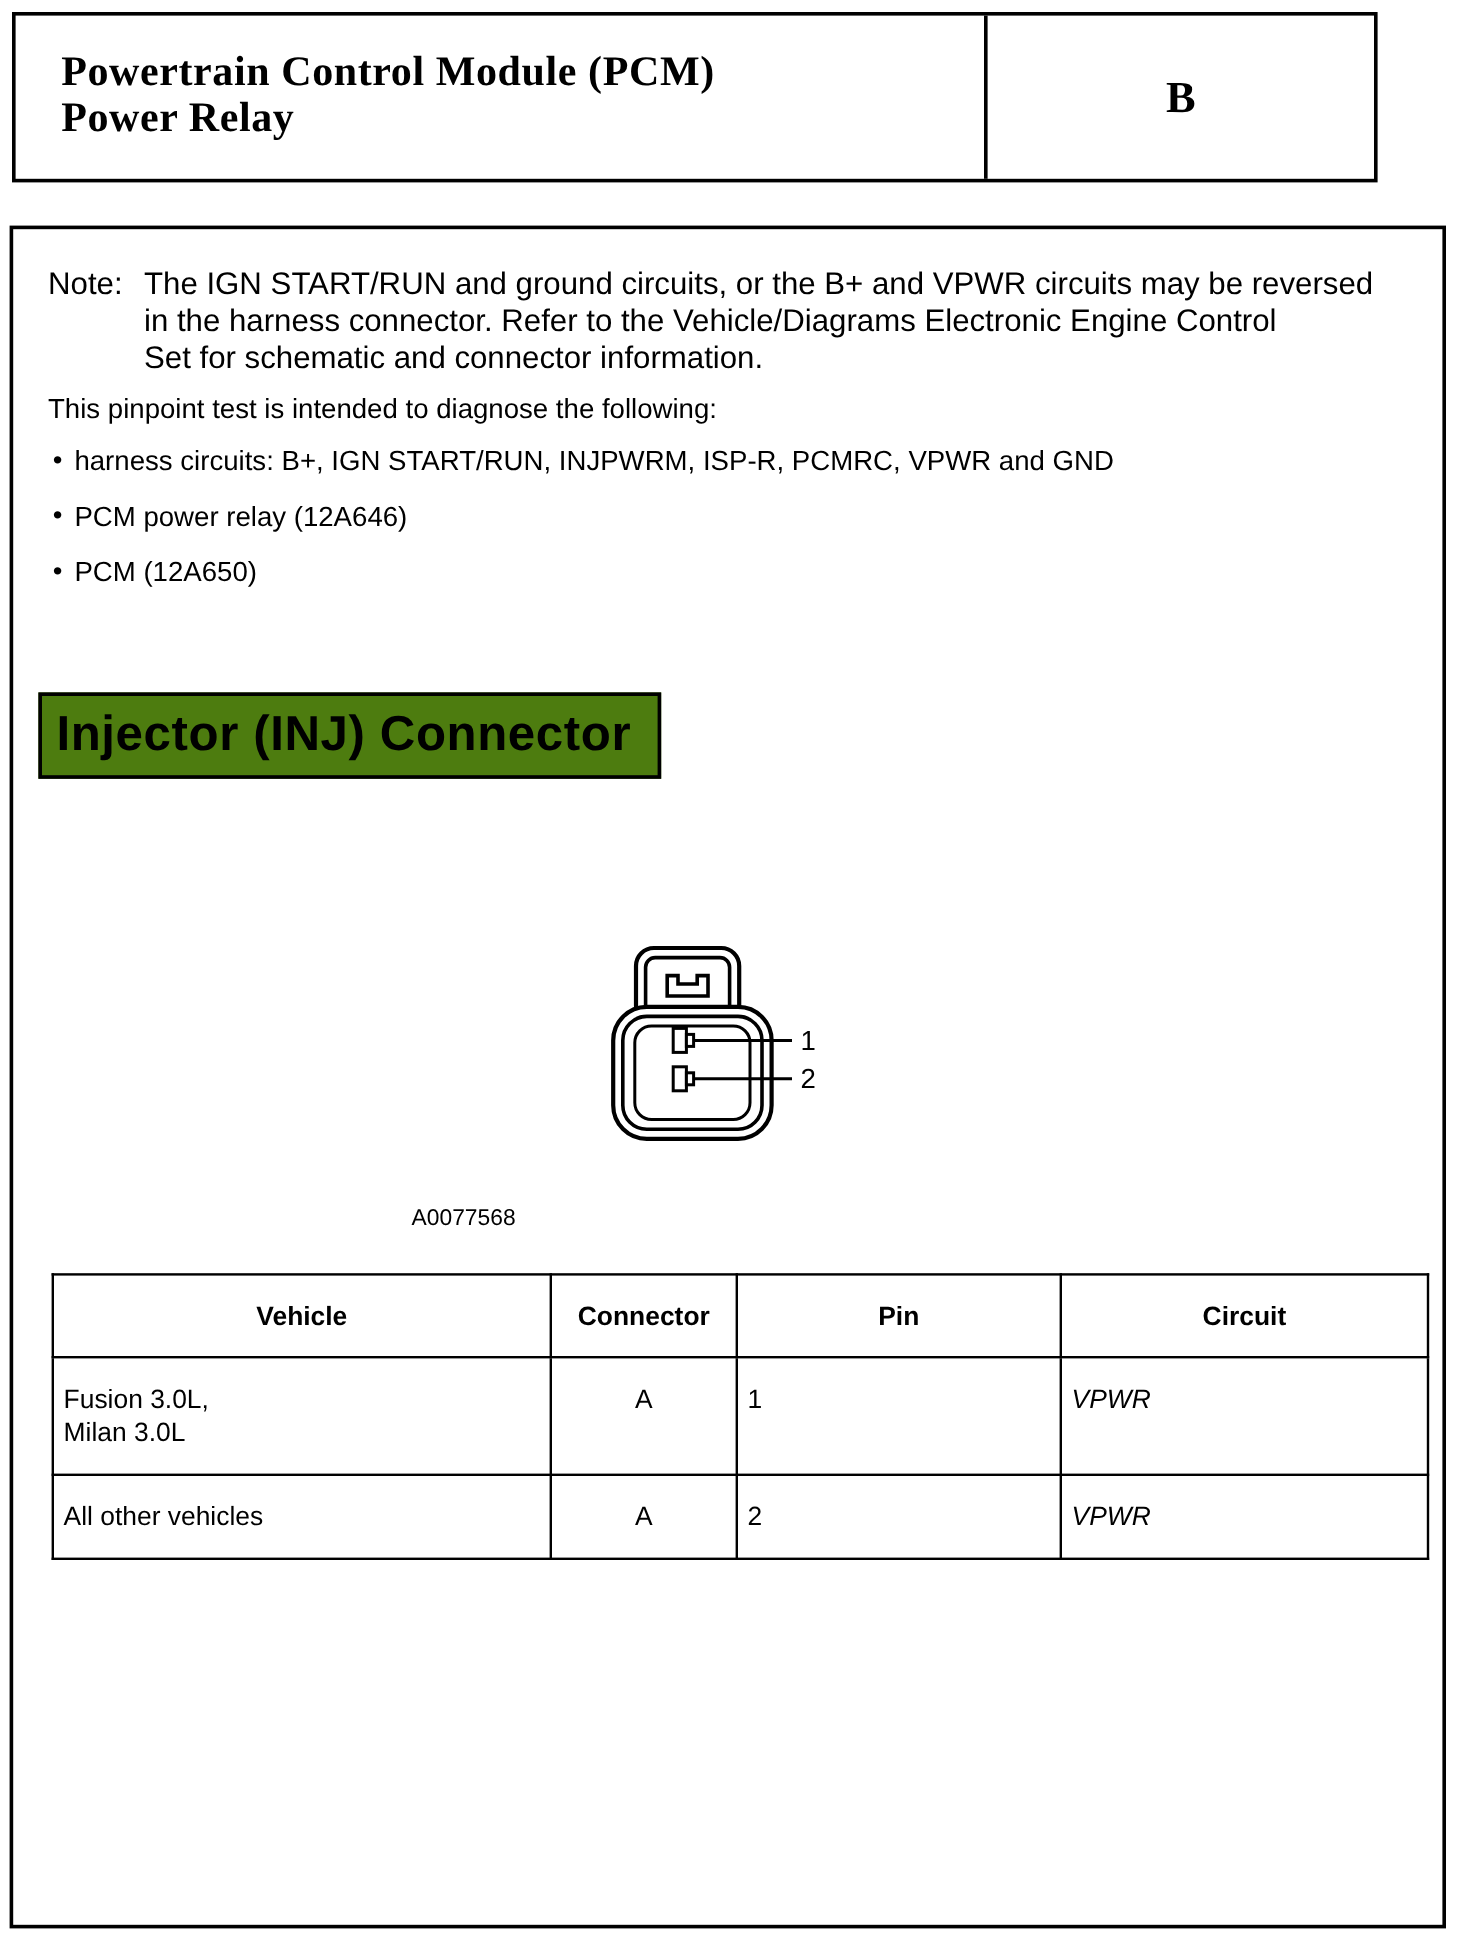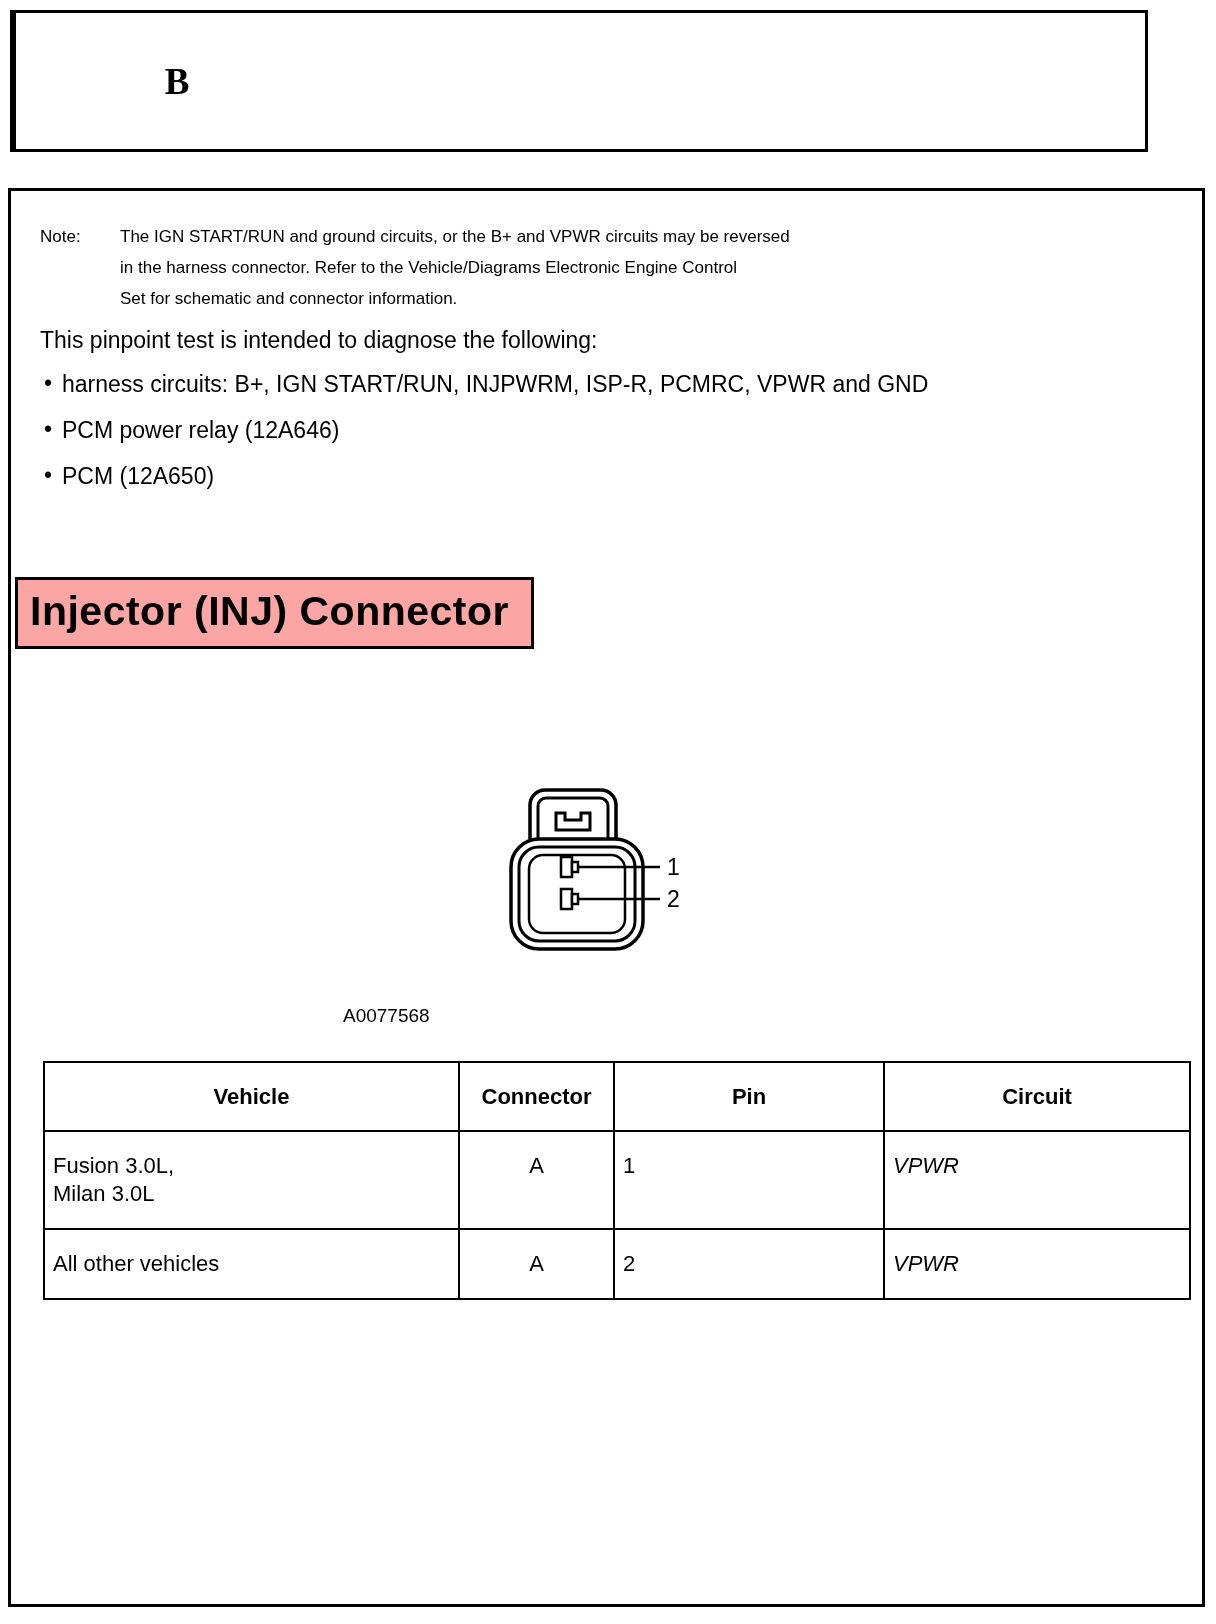--- a/index.html
+++ b/index.html
@@ -46,21 +46,21 @@
     left: 8px; top: 188px;
     width: 1191px; height: 1413px;
     border: 3px solid #000;
     background: #fff;
   }
   .note-row {
     position: absolute;
     left: 29px; top: 30px;
     width: 1122px;
     display: flex;
-    font-size: 17px;
+    font-size: 26px;
     line-height: 31px;
   }
   .note-label { flex: 0 0 80px; }
   .note-text { white-space: pre-line; }
   .intro {
     position: absolute;
     left: 29px; top: 136px;
     font-size: 23px;
     margin: 0;
   }
@@ -77,27 +77,27 @@
     margin-bottom: 19px;
     line-height: 27px;
   }
   .bullets li::before {
     content: "\2022";
     position: absolute;
     left: 0; top: -1px;
   }
   .section-heading {
     position: absolute;
-    left: 4px; top: 386px;
+    left: 21px; top: 386px;
     border: 3px solid #000;
     font-size: 41px;
     font-weight: bold;
     letter-spacing: 0.5px;
     padding: 8px 22px 11px 12px;
-    background: #fca5a5;
+    background: #4d7c0f;
   }
   .conn-svg {
     position: absolute;
     left: 497px; top: 594px;
   }
   .conn-svg text {
     font-family: "Liberation Sans", sans-serif;
     font-size: 23px;
     fill: #000;
   }
@@ -131,20 +131,24 @@
   td.connector { text-align: center; }
   td.pin { text-align: left; }
   td.circuit { text-align: left; font-style: italic; }
 </style>
 </head>
 <body>
 
 <div class="page">
 
   <div class="header-box">
+    <div class="header-title">
+      <div>Powertrain Control Module (PCM)</div>
+      <div>Power Relay</div>
+    </div>
     <div class="header-section">
       <span>B</span>
     </div>
   </div>
 
   <div class="main-box">
 
     <div class="note-row">
       <span class="note-label">Note:</span>
       <span class="note-text">The IGN START/RUN and ground circuits, or the B+ and VPWR circuits may be reversed

